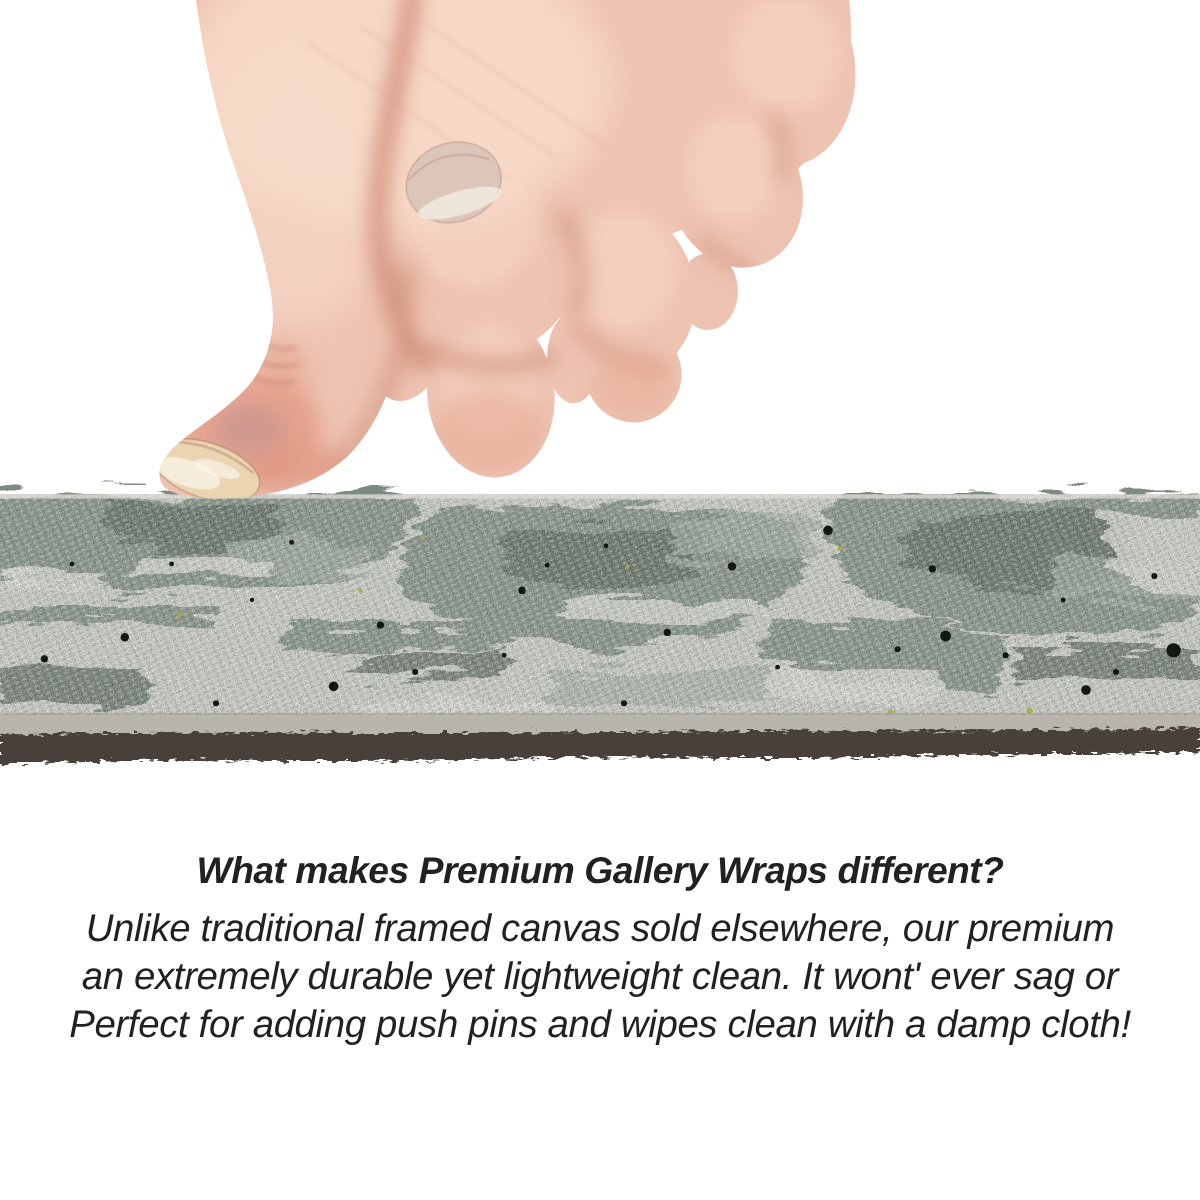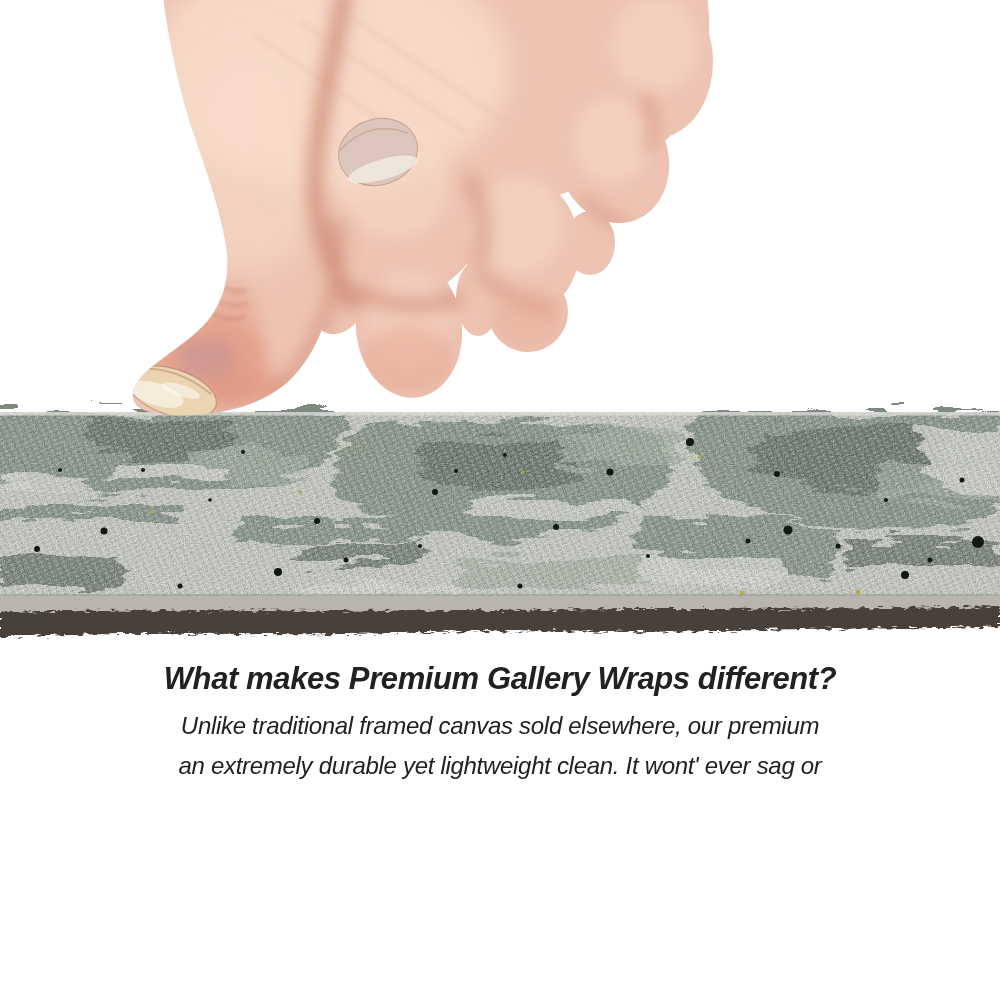--- a/index.html
+++ b/index.html
@@ -4,33 +4,33 @@
 <style>
   html,body{margin:0;padding:0;}
   body{
     width:1000px;height:1000px;position:relative;overflow:hidden;
     background:#ffffff;
     font-family:"Liberation Sans",sans-serif;
   }
   .photo-wrap{position:absolute;top:0;left:0;width:1000px;height:660px;}
   .photo-wrap svg{display:block;}
   .info{
-    position:absolute;top:657px;left:0;width:1000px;
+    position:absolute;top:704px;left:0;width:1000px;
     text-align:center;color:#212121;font-style:italic;
   }
   .heading{
     font-family:"Liberation Sans",sans-serif;
     font-style:italic;font-weight:600;
     font-size:31px;line-height:43px;
     letter-spacing:-0.4px;margin:0 0 6px 0;
   }
   .line{
     font-family:"Liberation Sans",sans-serif;
     font-style:italic;font-weight:400;
-    font-size:24px;line-height:40px;
+    font-size:32px;line-height:40px;
     letter-spacing:-0.3px;margin:0;
   }
 </style>
 </head>
 <body>
 
 <div class="photo-wrap">
 <svg width="1000" height="660" viewBox="0 0 1000 660" xmlns="http://www.w3.org/2000/svg">
   <defs>
     <filter id="fBlur2" x="-30%" y="-30%" width="160%" height="160%">
@@ -233,13 +233,14 @@
       </g>
     </g>
   </g>
 </svg>
 </div>
 
 <section class="info">
   <h2 class="heading">What makes Premium Gallery Wraps different?</h2>
   <p class="line">Unlike traditional framed canvas sold elsewhere, our premium</p>
   <p class="line">an extremely durable yet lightweight clean. It wont' ever sag or</p>
+  <p class="line">Perfect for adding push pins and wipes clean with a damp cloth!</p>
 </section>
 
 </body></html>

